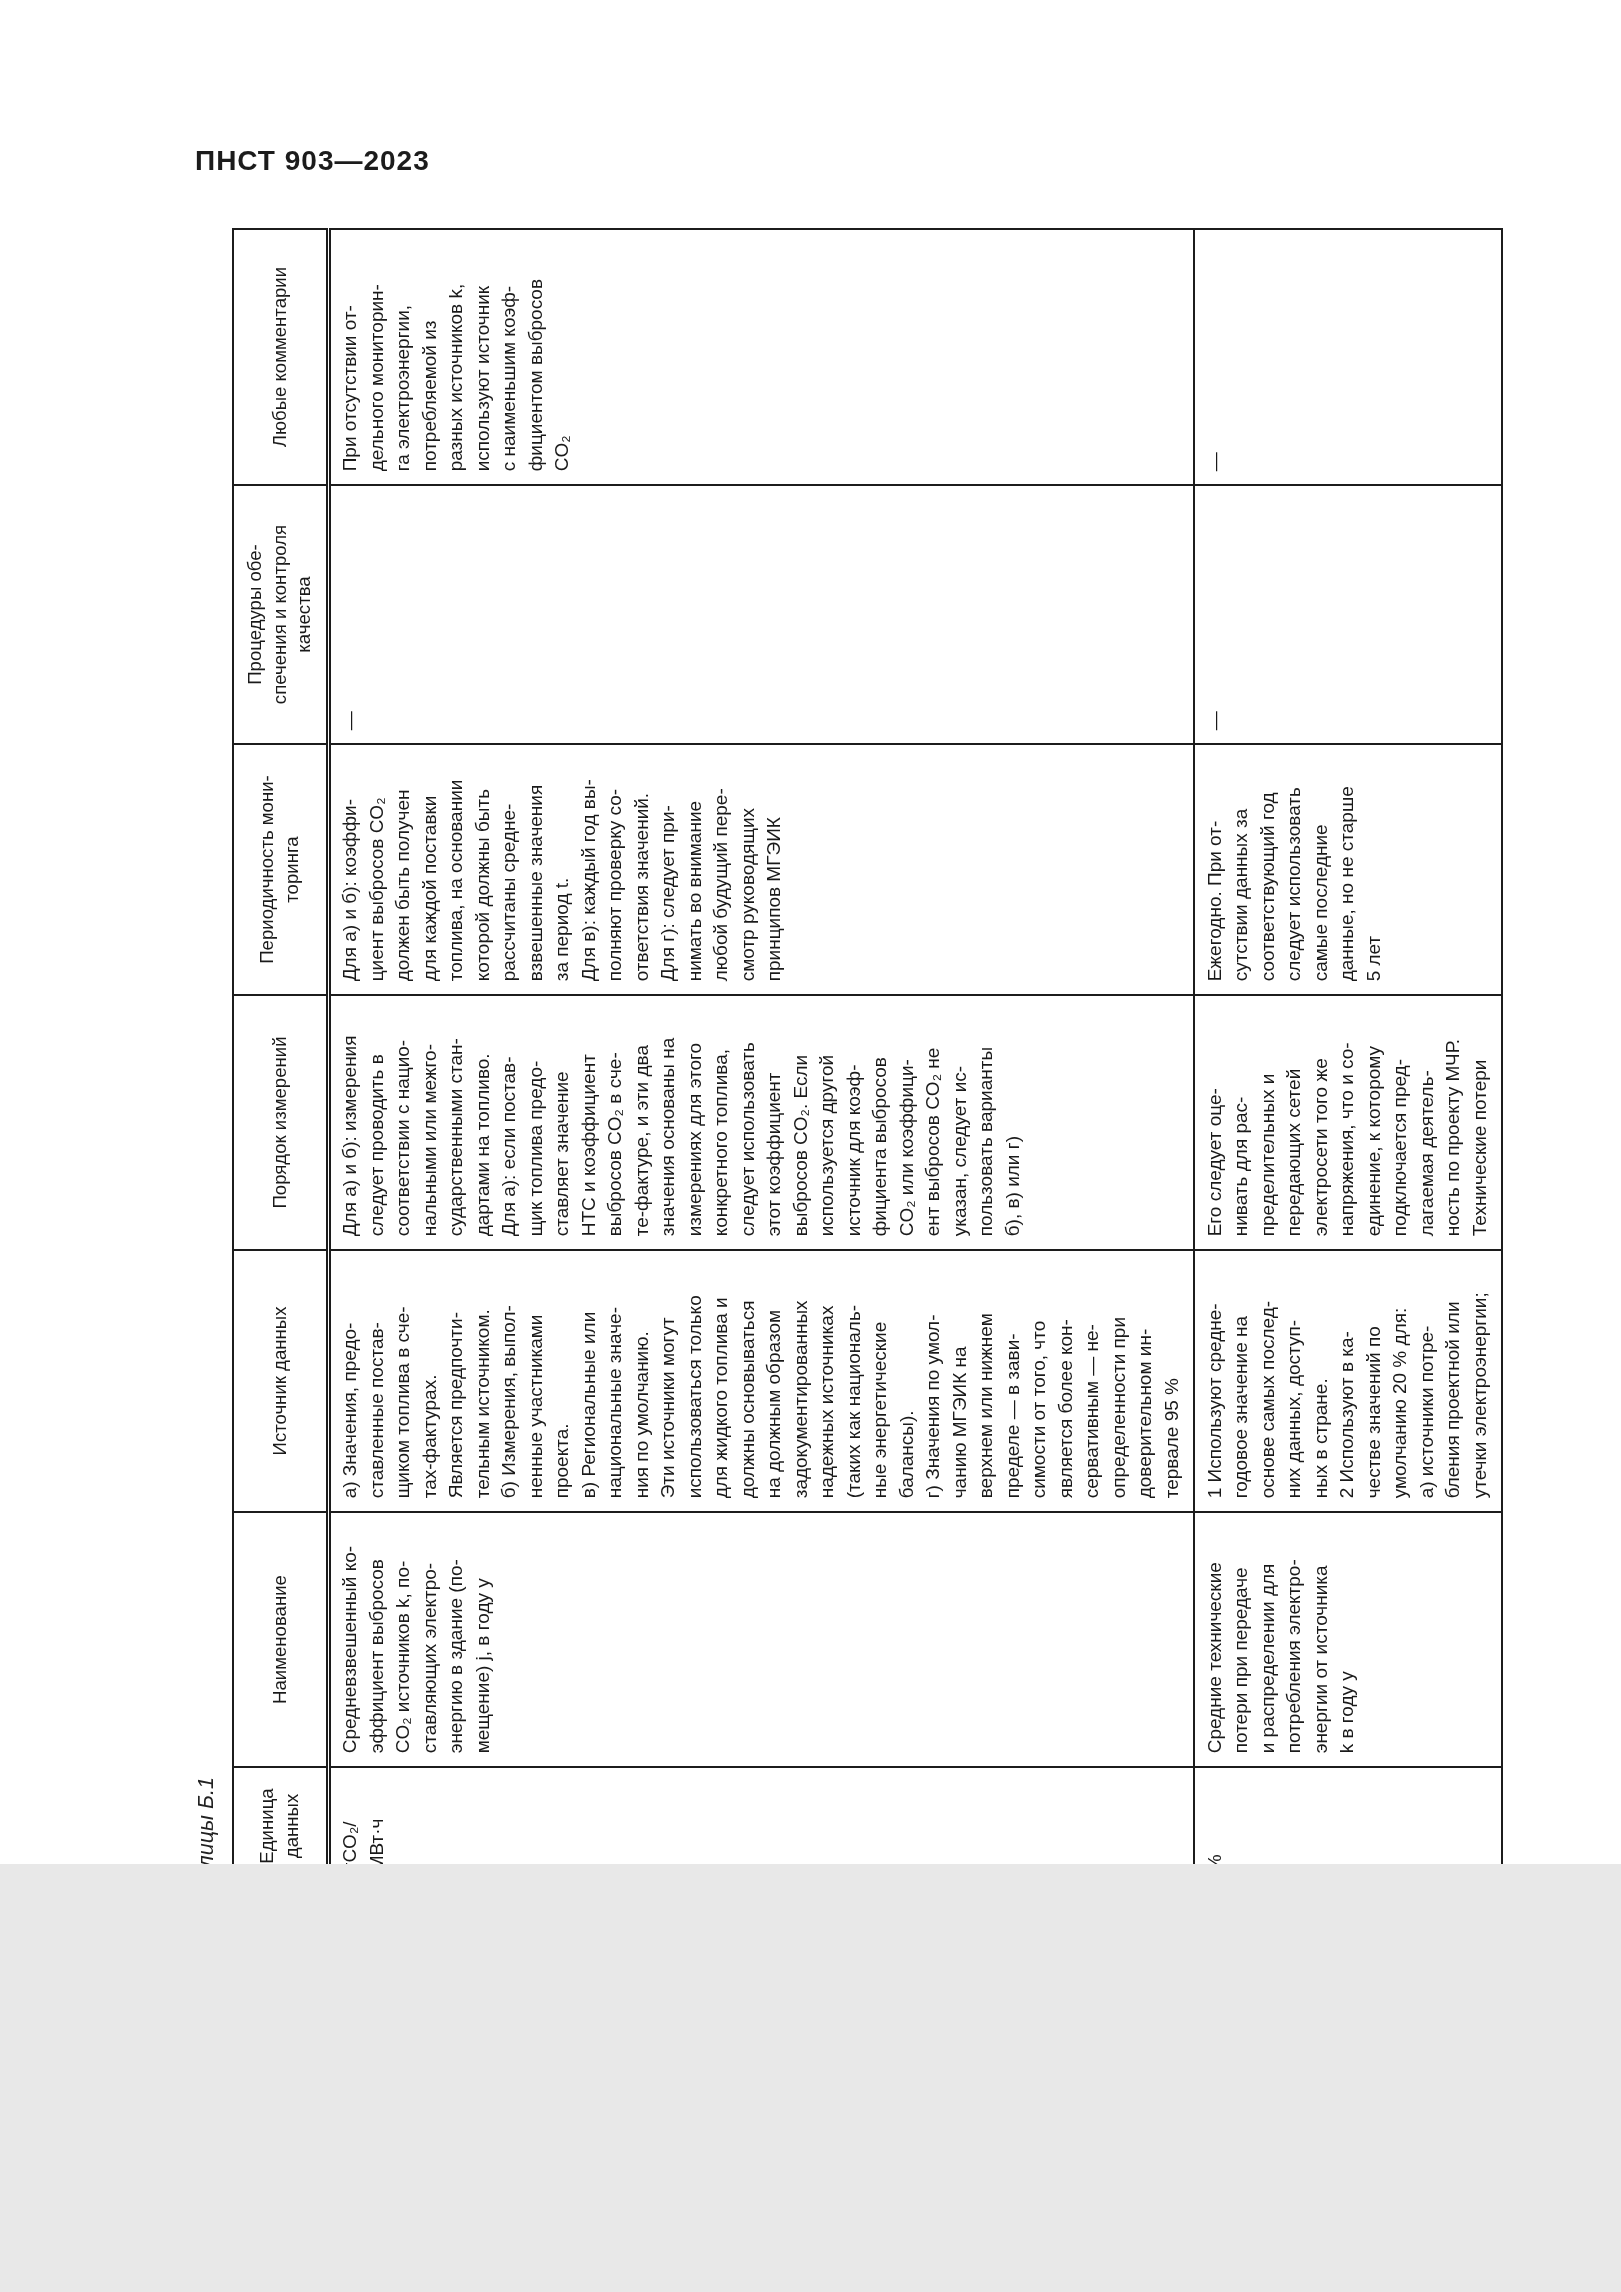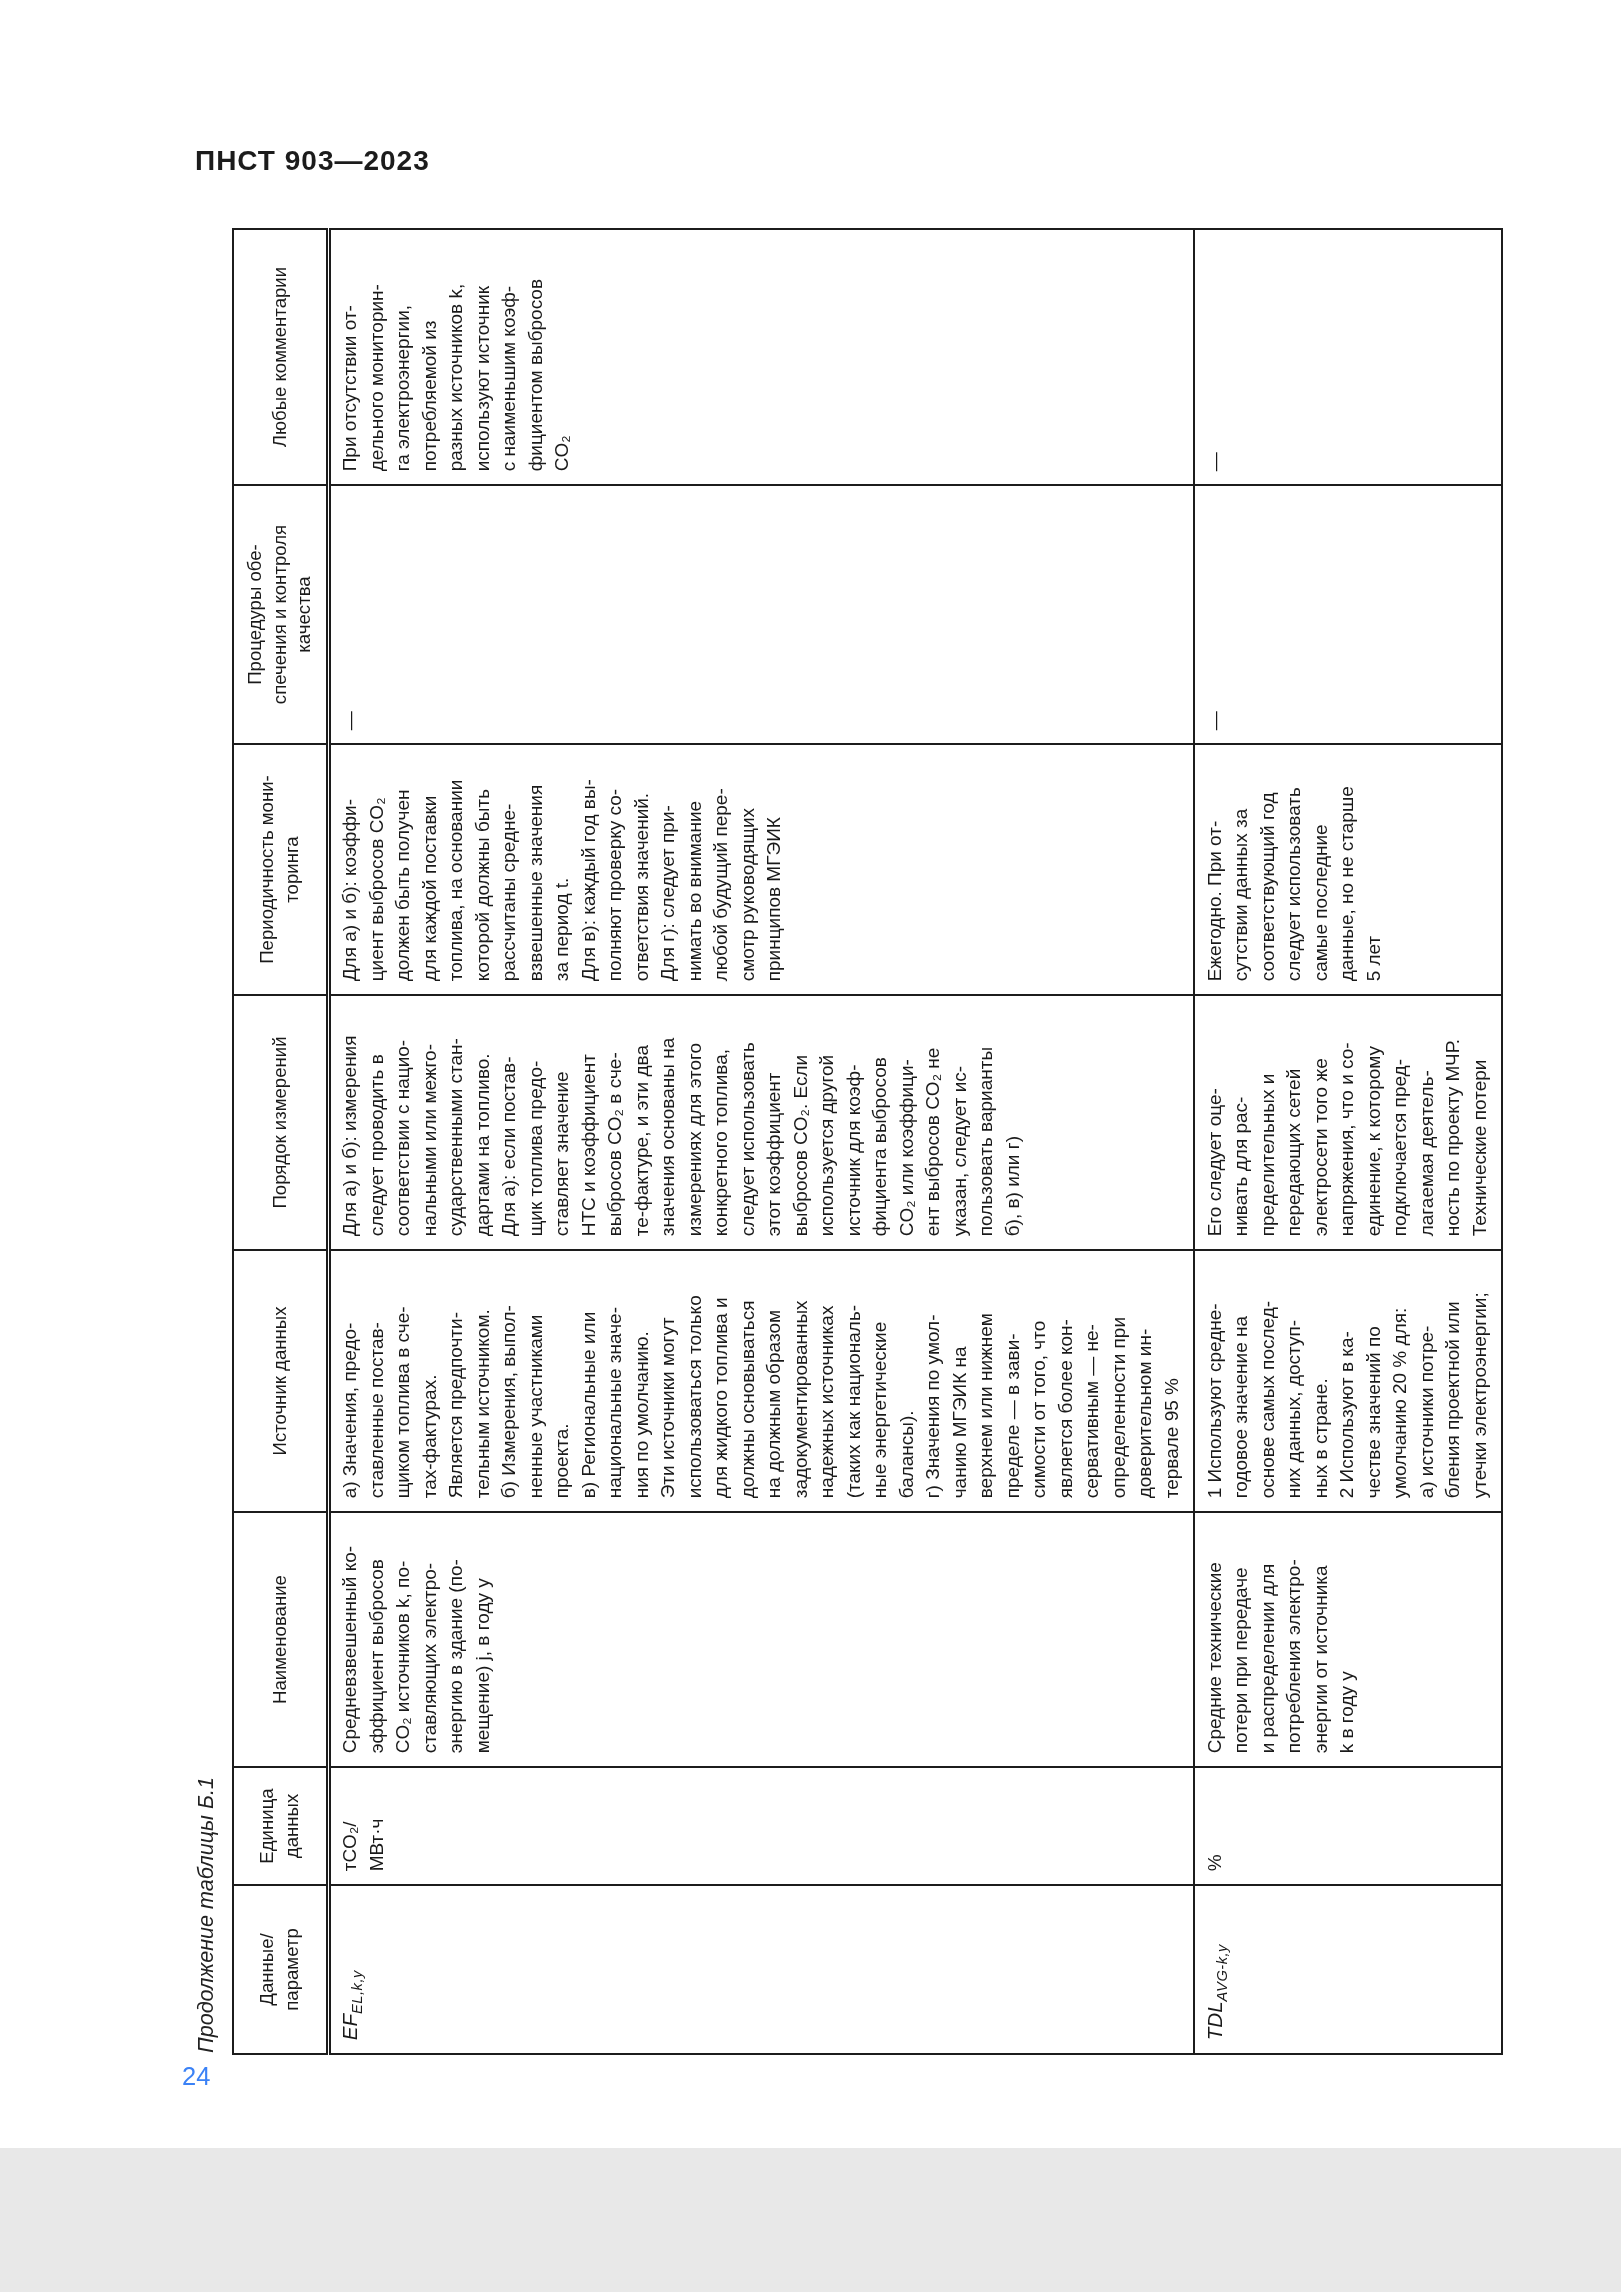--- a/index.html
+++ b/index.html
@@ -1,18 +1,18 @@
 <!DOCTYPE html>
 <html><head>
 <meta charset="utf-8">
 <style>
   html,body{margin:0;padding:0;background:#e8e8e8;}
   .page{
     position:relative;
-    width:1621px;height:2148px;
+    width:1621px;height:1864px;
     background:#ffffff;
     overflow:hidden;
     font-family:"Liberation Sans","DejaVu Sans",sans-serif;
     color:#1a1a1a;
   }
   .doc-header{
     position:absolute;left:195px;top:145px;
     font-size:28px;font-weight:bold;letter-spacing:1px;
     color:#1c1c1c;
   }

